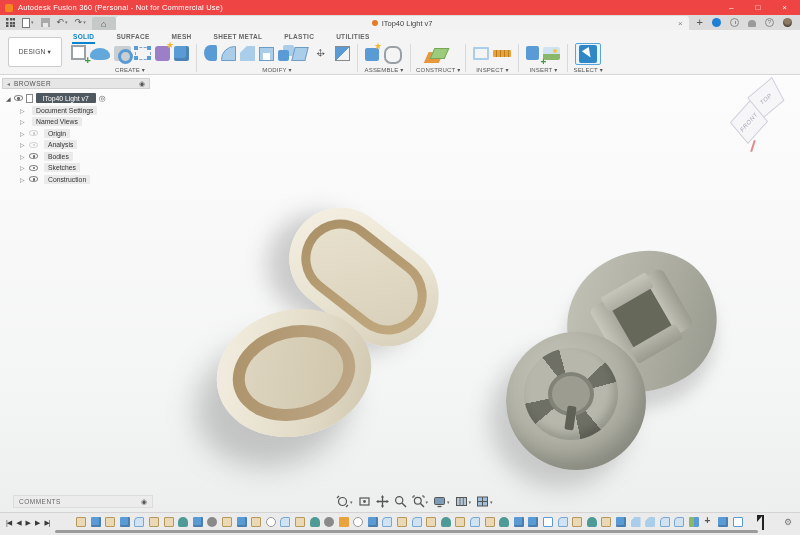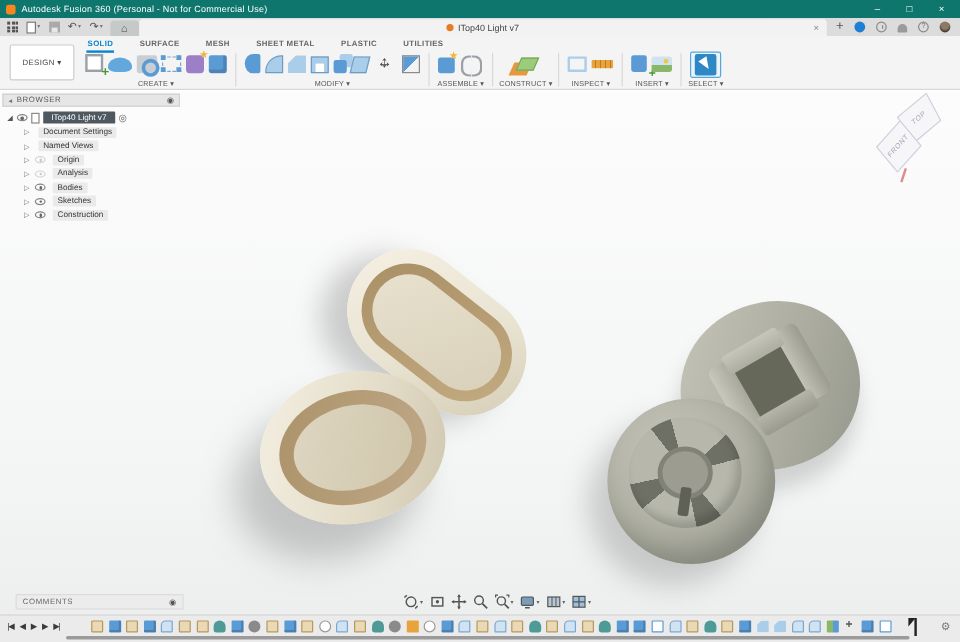--- a/index.html
+++ b/index.html
@@ -1,20 +1,20 @@
 <!DOCTYPE html>
 <html><head>
 <meta charset="utf-8">
 <style>
 *{box-sizing:border-box;margin:0;padding:0}
 html,body{width:800px;height:535px;overflow:hidden}
 body{font-family:"Liberation Sans",sans-serif;position:relative;background:#fff;font-size:8px;color:#333}
 
 
-#titlebar{position:absolute;left:0;top:0;width:800px;height:15px;background:#0f766e;display:flex;align-items:center;padding:0 5px;color:#fff}
+#titlebar{position:absolute;left:0;top:0;width:800px;height:15px;background:#ef4444;display:flex;align-items:center;padding:0 5px;color:#fff}
 #fusion-logo{width:8px;height:8px;background:#f6861f;border-radius:2px;margin-right:5px;flex:none}
 #titlebar .ttl{font-size:7.5px;letter-spacing:.2px}
 #win-controls{margin-left:auto;display:flex;gap:22px;padding-right:8px}
 #win-controls span{font-size:8px;line-height:15px;cursor:default}
 
 
 #tabbar{position:absolute;left:0;top:15px;width:800px;height:15px;background:#dcdcdc;display:flex;align-items:stretch}
 #quick-access{display:flex;align-items:center;gap:7px;padding:0 6px}
 .qa{color:#555;font-size:9px;line-height:13px;display:flex;align-items:center}
 .qa .caret{font-size:5px;color:#777;margin-left:1px}

